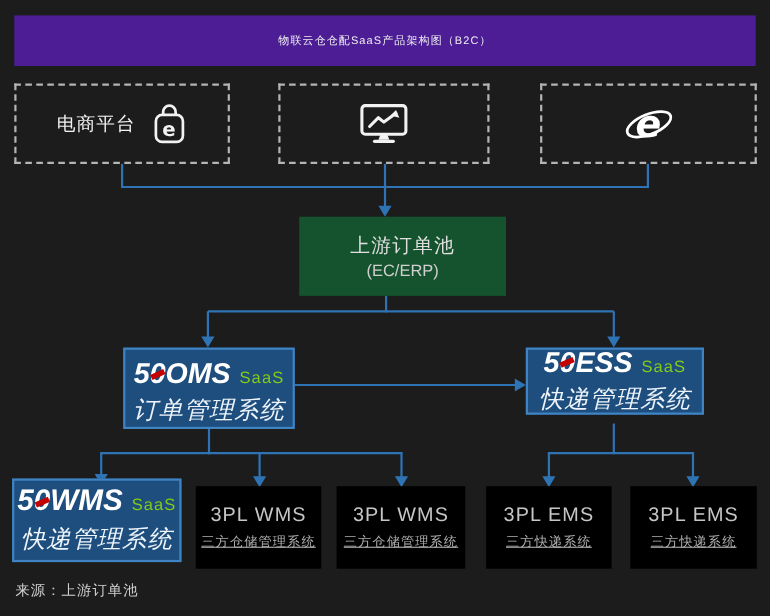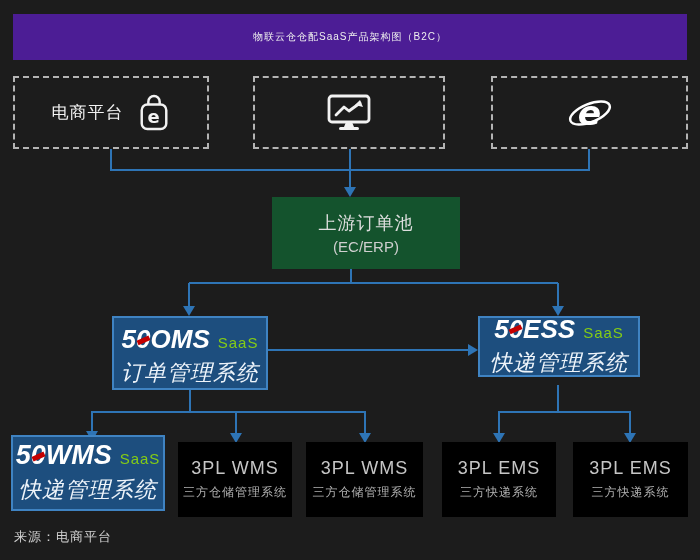--- a/index.html
+++ b/index.html
@@ -44,21 +44,21 @@
   .box-oms{left:112px;top:316px;width:156px;height:74px;justify-content:flex-end;}
   .box-ess{left:478px;top:316px;width:162px;height:61px;}
   .box-wms{left:11px;top:435px;width:154px;height:76px;}
   .box-wms .logo{font-size:27px;}
 
   
   .tp-box{top:442px;height:75px;background:#000000;
           display:flex;flex-direction:column;align-items:center;justify-content:center;
           color:#c6c6c6;}
   .tp-title{font-size:18px;letter-spacing:1px;}
-  .tp-sub{font-size:12px;color:#b0b0b0;margin-top:5px;letter-spacing:1px;}
+  .tp-sub{font-size:12px;color:#b0b0b0;margin-top:5px;letter-spacing:1px;text-decoration:underline;}
   .tp-1{left:178px;width:114px;}
   .tp-2{left:306px;width:117px;}
   .tp-3{left:442px;width:114px;}
   .tp-4{left:573px;width:115px;}
 
   .source-note{left:14px;top:528px;color:#d0d0d0;font-size:13px;letter-spacing:1px;}
 </style>
 </head>
 <body>
 
@@ -179,15 +179,15 @@
   </div>
   <div class="abs tp-box tp-3">
     <div class="tp-title">3PL EMS</div>
     <div class="tp-sub">三方快递系统</div>
   </div>
   <div class="abs tp-box tp-4">
     <div class="tp-title">3PL EMS</div>
     <div class="tp-sub">三方快递系统</div>
   </div>
 
-  <div class="abs source-note">来源：电商平台</div>
+  <div class="abs source-note">来源：上游订单池</div>
 
 </div>
 
 </body></html>

